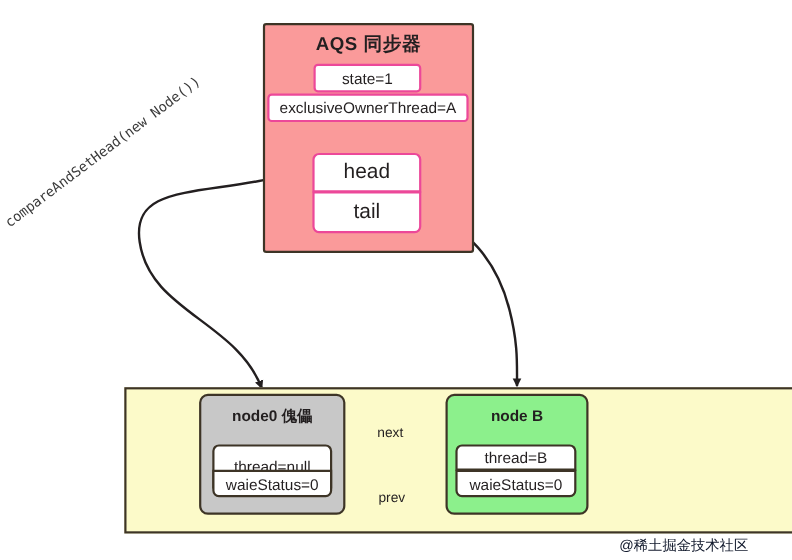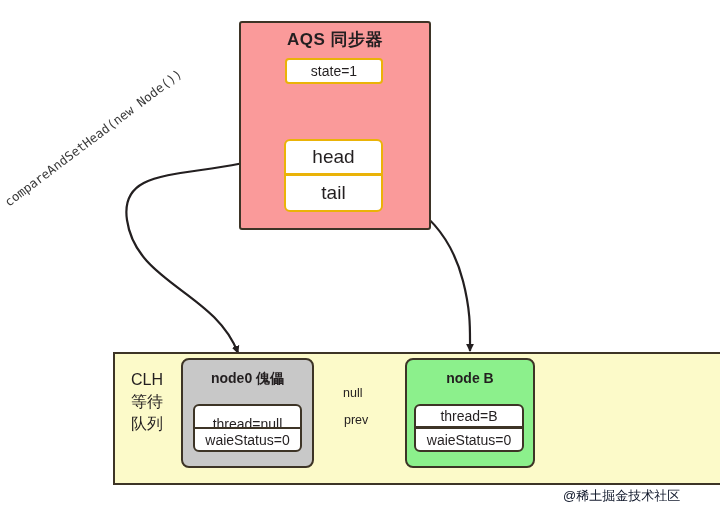--- a/index.html
+++ b/index.html
@@ -47,21 +47,21 @@
     text-align: center;
     font-size: 17px;
     font-weight: bold;
     color: #231f20;
     letter-spacing: 0.5px;
   }
 
   .field-box {
     position: absolute;
     background: #ffffff;
-    border: 2px solid #eab308;
+    border: 2px solid #ec4899;
     border-radius: 4px;
     box-sizing: border-box;
     display: flex;
     align-items: center;
     justify-content: center;
     color: #231f20;
   }
   .state-box {
     left: 285px;
     top: 58px;
@@ -180,21 +180,21 @@
   }
   .link-label {
     position: absolute;
     font-size: 12.5px;
     color: #231f20;
     background: #fcfac9;
     padding: 0 2px;
     white-space: nowrap;
   }
   .label-next { left: 341px; top: 386px; }
-  .label-prev { left: 342px; top: 413px; text-align: right; }
+  .label-prev { left: 342px; top: 445px; text-align: right; }
 
   .watermark {
     position: absolute;
     left: 563px;
     top: 487px;
     font-size: 13px;
     color: #0f172a;
     white-space: nowrap;
   }
 </style>
@@ -216,43 +216,39 @@
 
     <path d="M314,392 L400,392" fill="none" stroke="#231f20" stroke-width="2" marker-end="url(#arrowhead)"></path>
 
     <path d="M404,440 L320,440" fill="none" stroke="#231f20" stroke-width="2" marker-end="url(#arrowhead)"></path>
   </svg>
 
   <div class="aqs-box"></div>
   <div class="aqs-title">AQS 同步器</div>
 
   <div class="field-box state-box">state=1</div>
+  <div class="field-box owner-box">exclusiveOwnerThread=A</div>
 
   <div class="field-box tail-box">tail</div>
   <div class="field-box head-box">head</div>
 
   <div class="clh-box"></div>
-  <div class="clh-label">
-    <div>CLH</div>
-    <div>等待</div>
-    <div>队列</div>
-  </div>
 
   <div class="node-box node0-box">
     <div class="node-title">node0 傀儡</div>
   </div>
   <div class="node-field node0-f1">thread=null</div>
   <div class="node-field node0-f2">waieStatus=0</div>
 
   <div class="node-box nodeb-box">
     <div class="node-title">node B</div>
   </div>
   <div class="node-field nodeb-f1">thread=B</div>
   <div class="node-field nodeb-f2">waieStatus=0</div>
 
-  <div class="link-label label-next">null</div>
+  <div class="link-label label-next">next</div>
   <div class="link-label label-prev">prev</div>
 
   <div class="edge-label label-cas-head">compareAndSetHead(new Node())</div>
 
   <div class="watermark">@稀土掘金技术社区</div>
 
 </div>
 
 </body></html>

